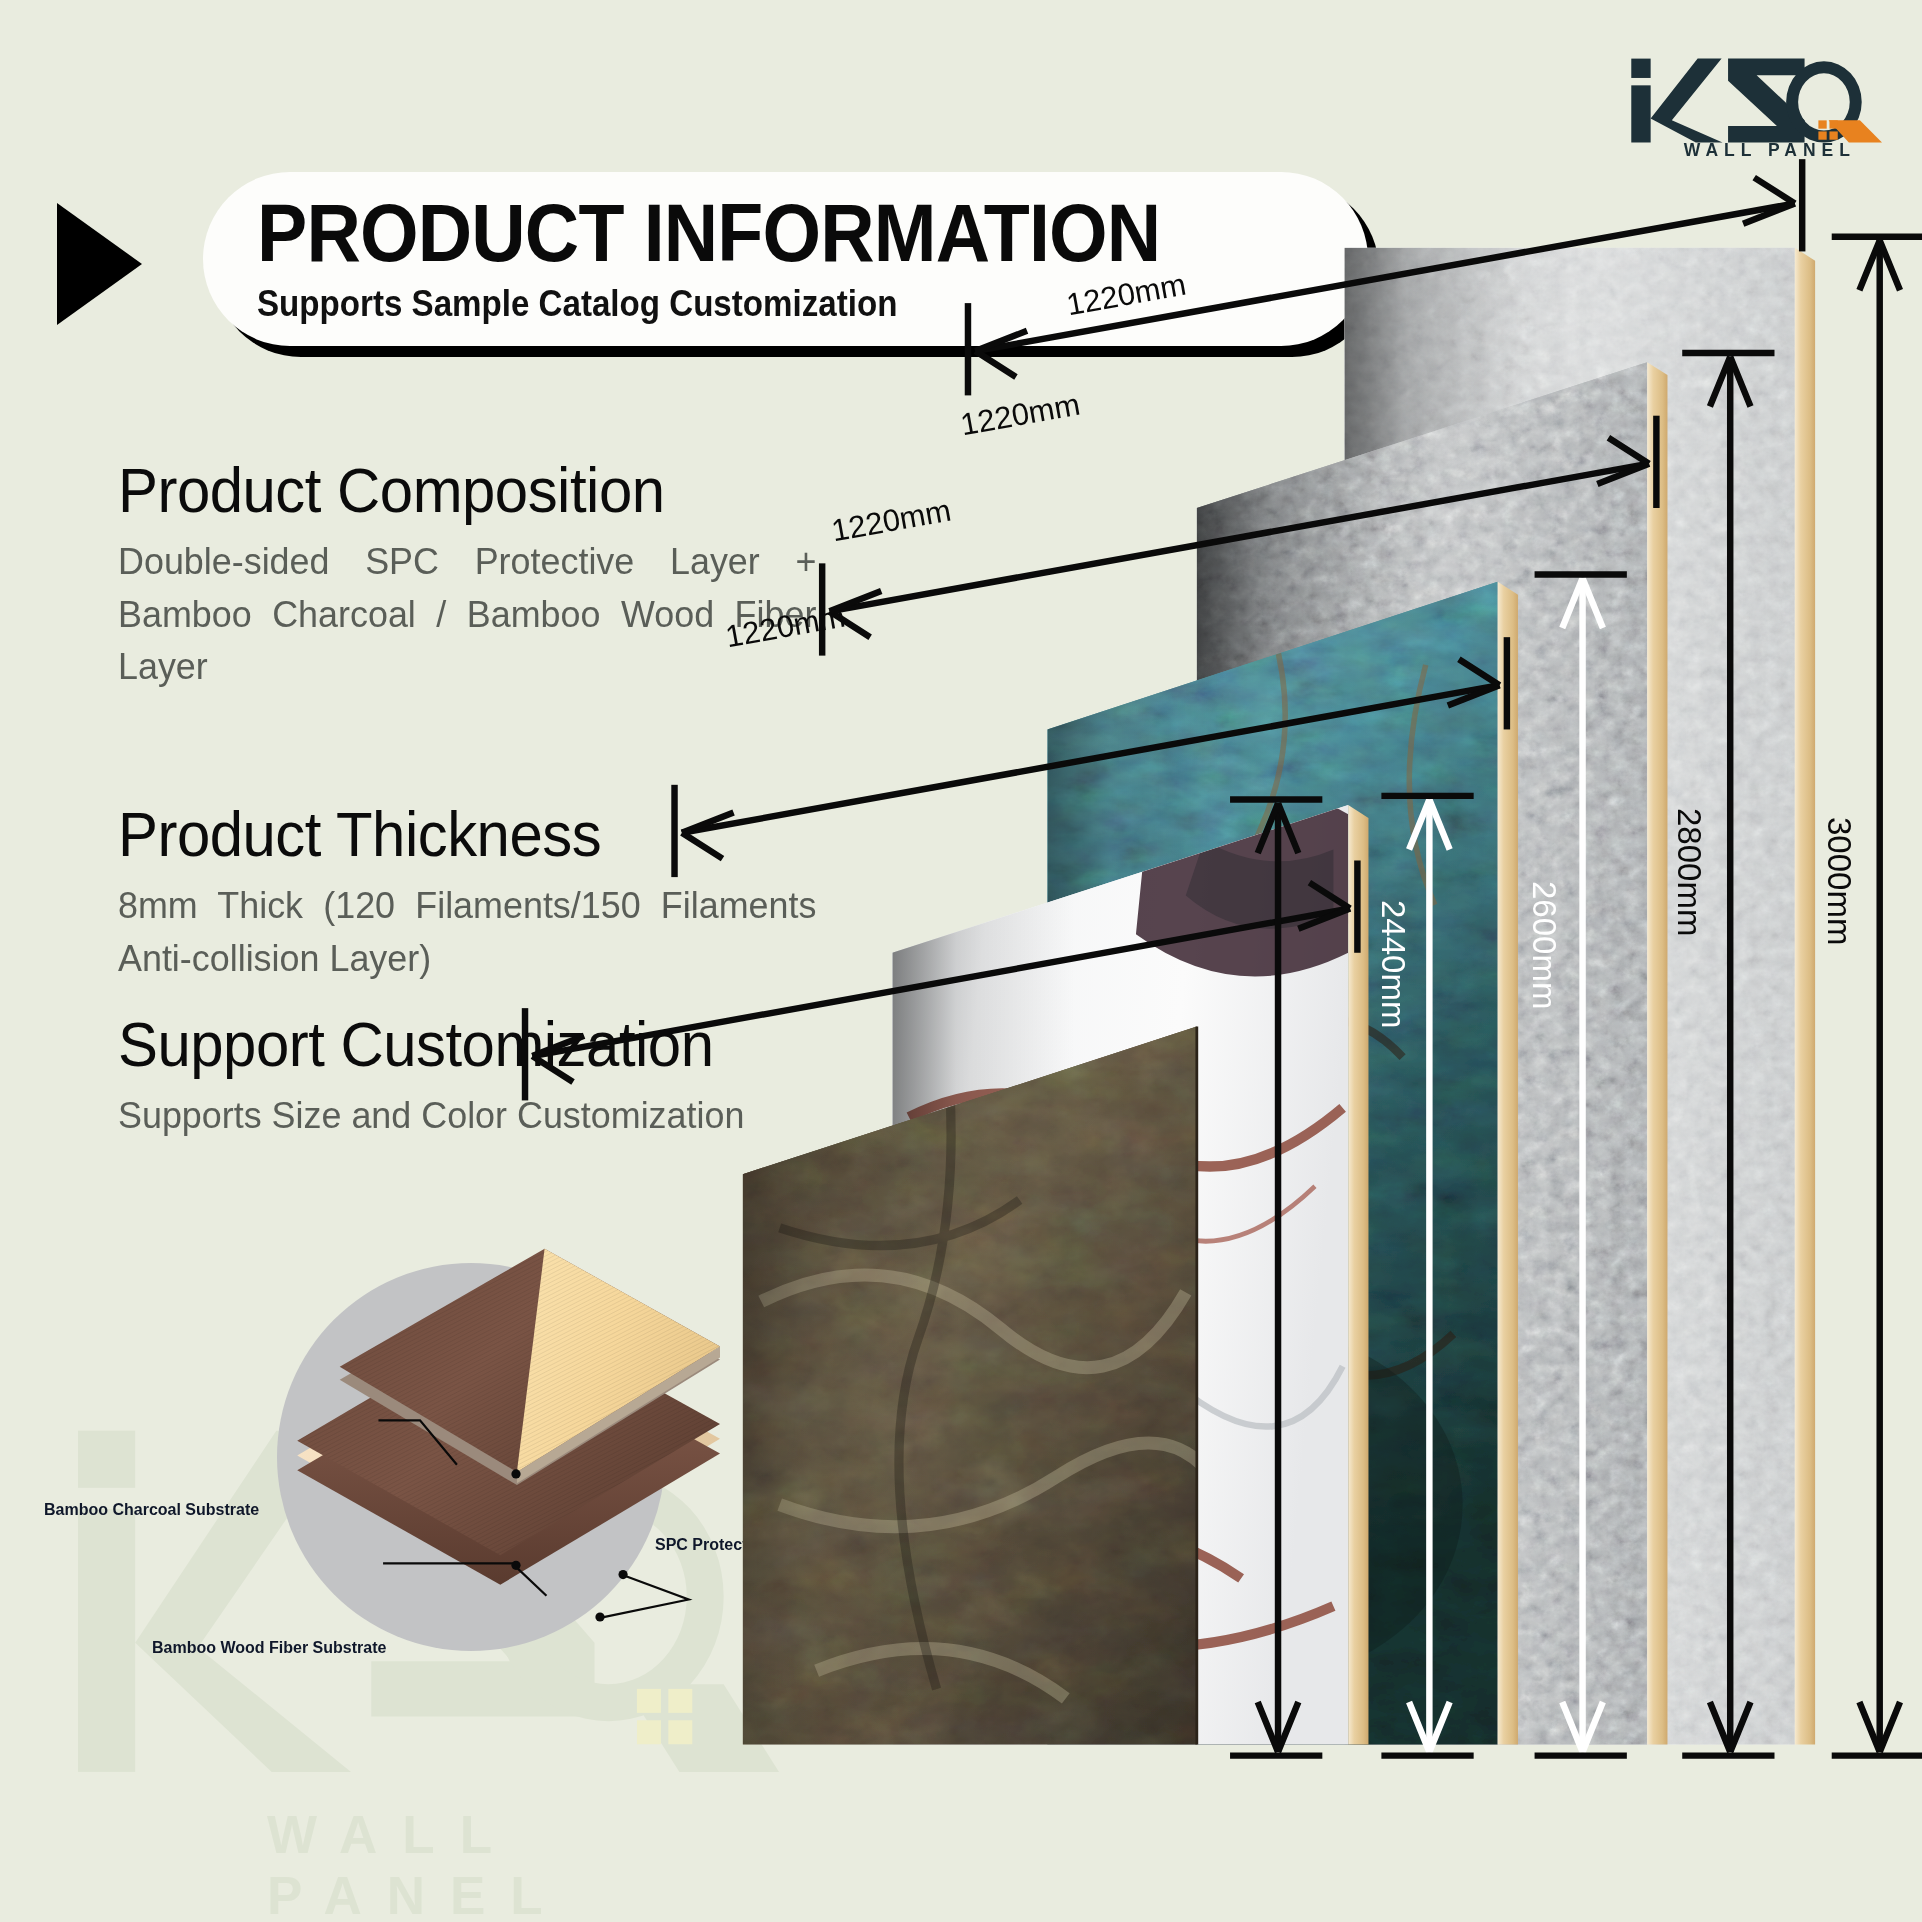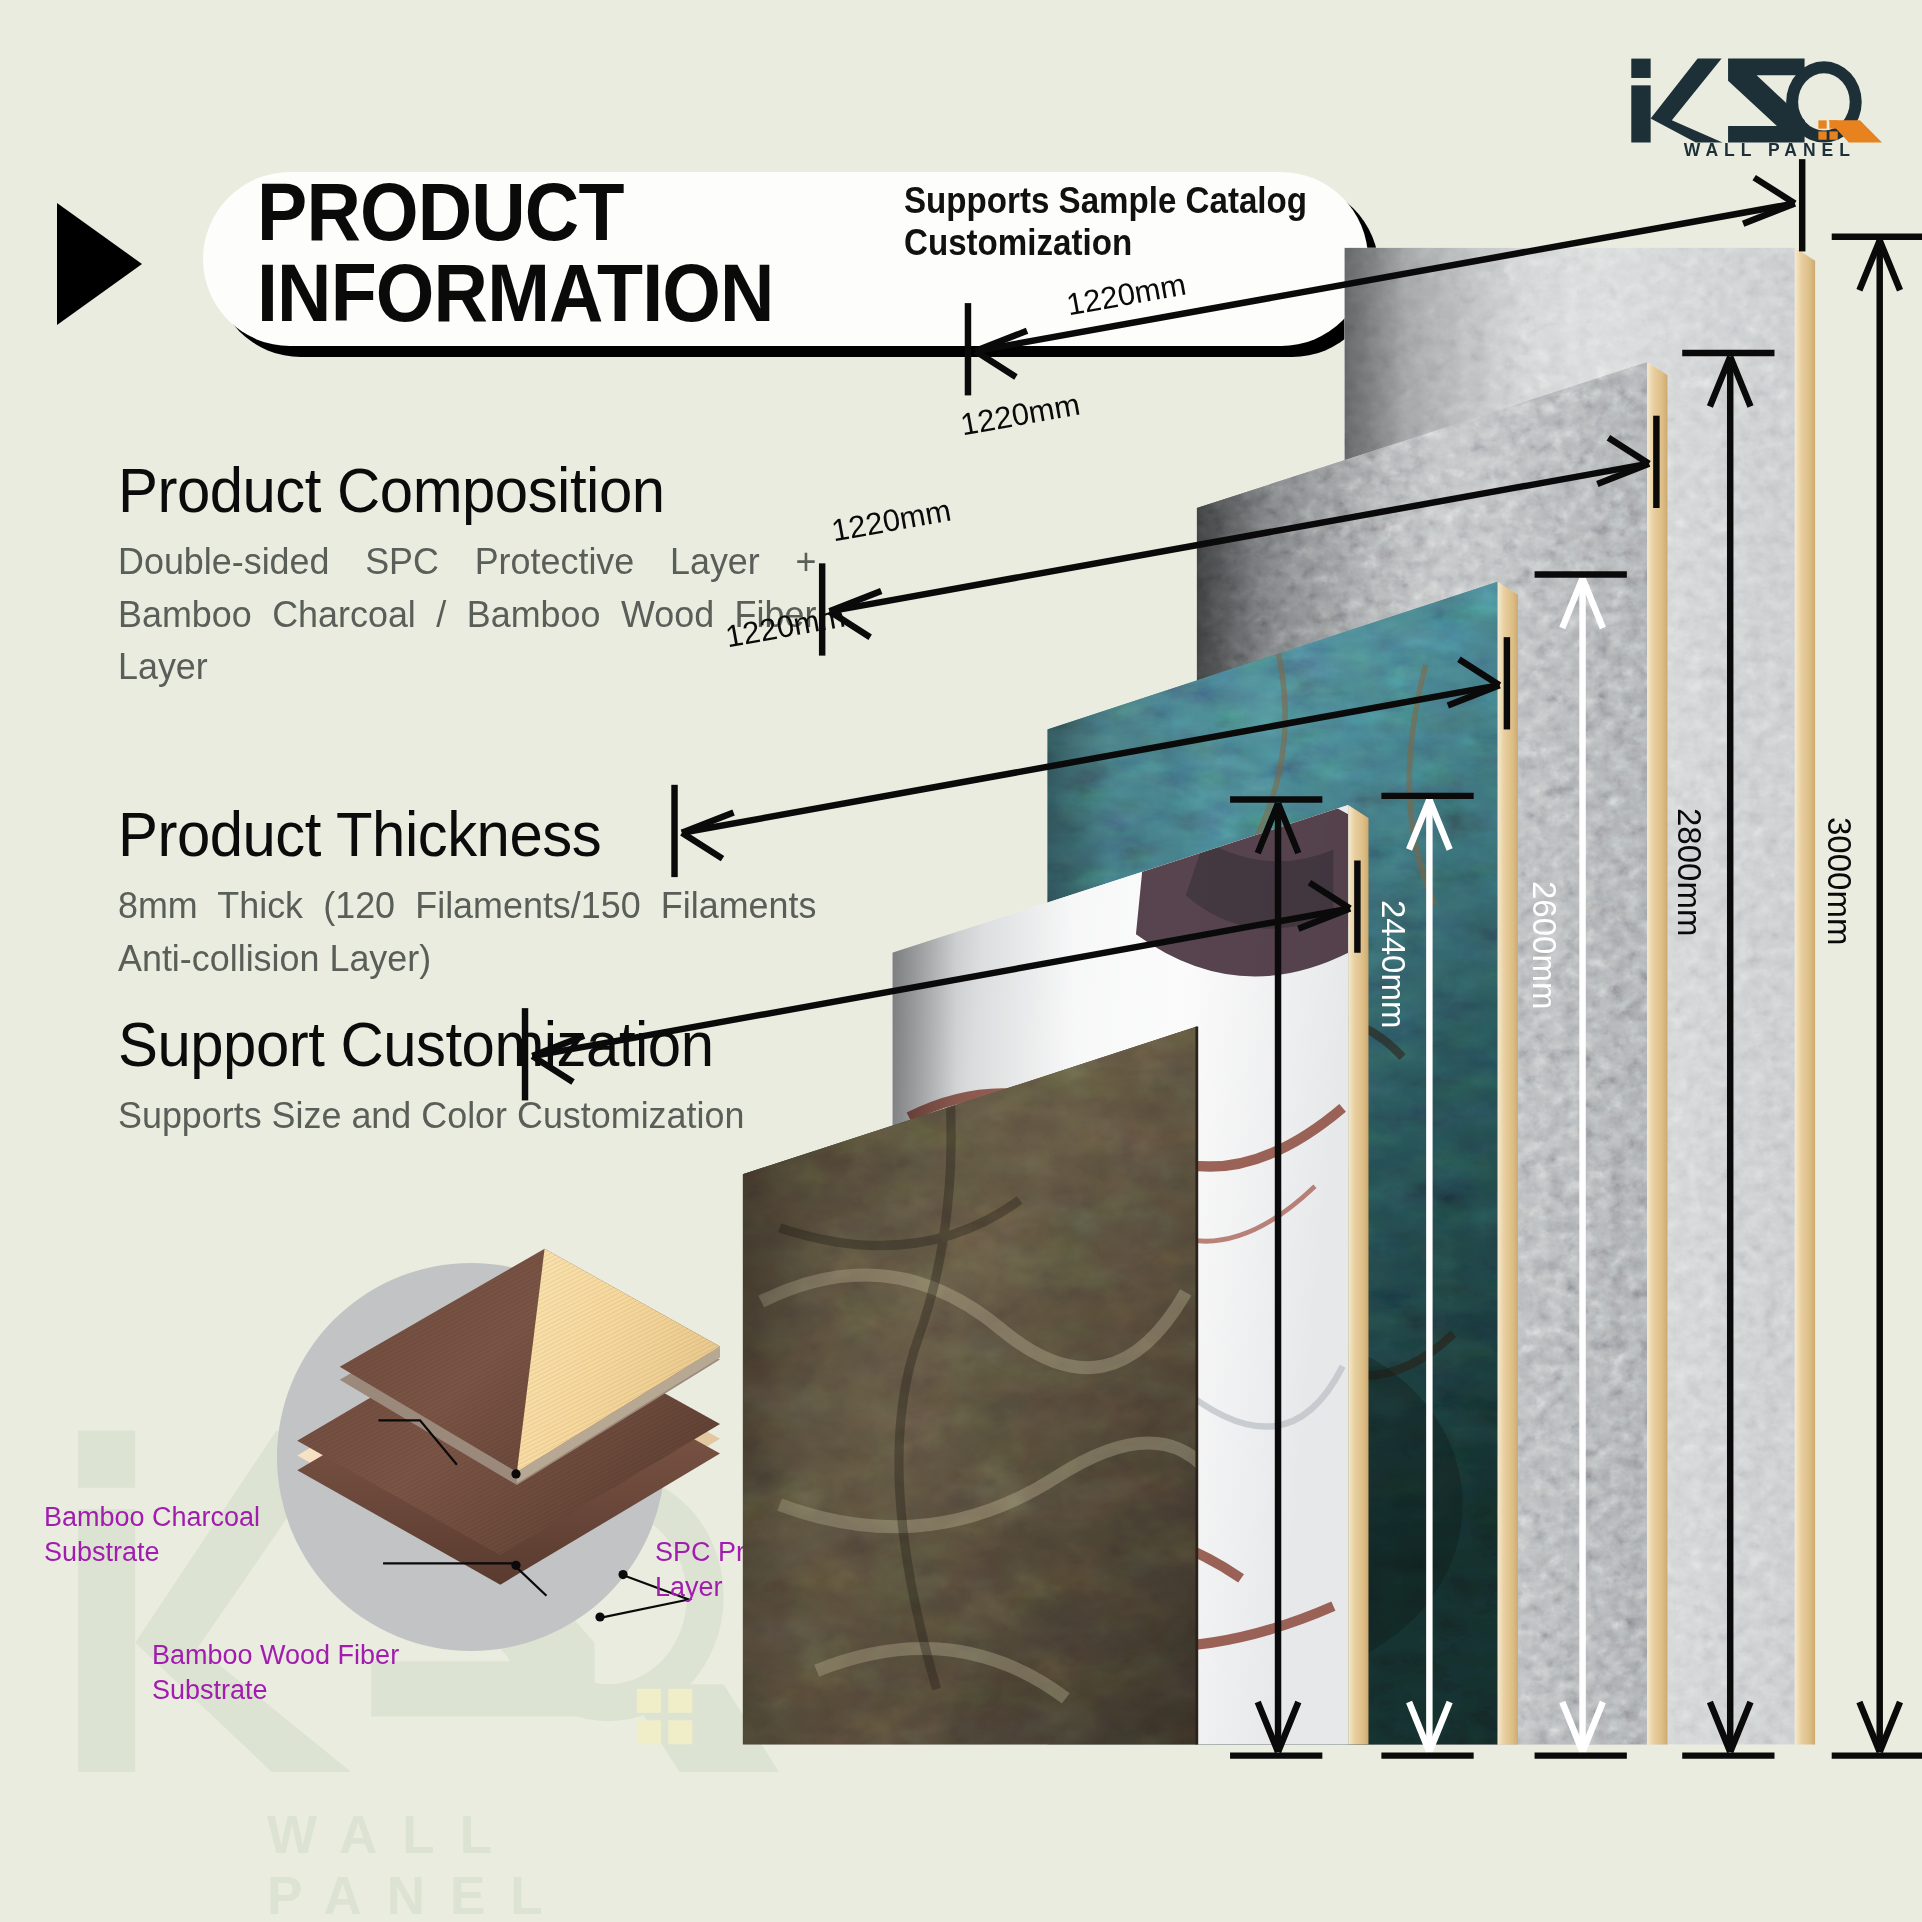--- a/index.html
+++ b/index.html
@@ -39,21 +39,21 @@
     border-bottom:61px solid transparent;
     border-left:85px solid #000;
   }
   .banner-shadow{
     position:absolute;left:214px;top:183px;width:1165px;height:174px;
     background:#000;border-radius:87px;
   }
   .banner{
     position:absolute;left:203px;top:172px;width:1165px;height:174px;
     background:#fdfdfb;border-radius:87px;
-    display:flex;
+    display:flex;flex-direction:column;justify-content:center;
     padding-left:54px;box-sizing:border-box;
   }
   .banner-title{
     font-size:81px;font-weight:700;color:#0a0a0a;
     font-family:"Liberation Sans Narrow","Liberation Sans",sans-serif;
     letter-spacing:-0.9px;line-height:1;
     transform:scaleX(0.93);transform-origin:left center;
   }
   .banner-sub{
     font-size:36px;font-weight:700;color:#111;margin-top:8.3px;
@@ -81,22 +81,22 @@
   #sec-custom{top:1011px;}
   #sec-custom .sec-b{text-align:left;}
 
   
   .detail{position:absolute;left:277px;top:1263px;width:388px;height:388px;}
   .detail-circle{
     position:absolute;left:0;top:0;width:388px;height:388px;
     border-radius:50%;background:#c2c3c5;
   }
   .callout{
-    position:absolute;font-size:27px;line-height:1.28;color:#a21caf;
-    font-family:"Liberation Sans",sans-serif;font-weight:400;
+    position:absolute;font-size:16px;line-height:1.28;color:#0f172a;
+    font-family:"Liberation Sans",sans-serif;font-weight:700;
   }
   #callout-charcoal{left:44px;top:1500px;width:240px;}
   #callout-fiber{left:118px;top:1638px;width:277px;margin-left:34px;}
   #callout-spc{left:655px;top:1535px;width:212px;}
   .dimtxt{
     position:absolute;font-size:28px;font-weight:400;color:#0a0a0a;
     font-family:"Liberation Sans Narrow","Liberation Sans",sans-serif;
     white-space:nowrap;
   }
   .vdim{

